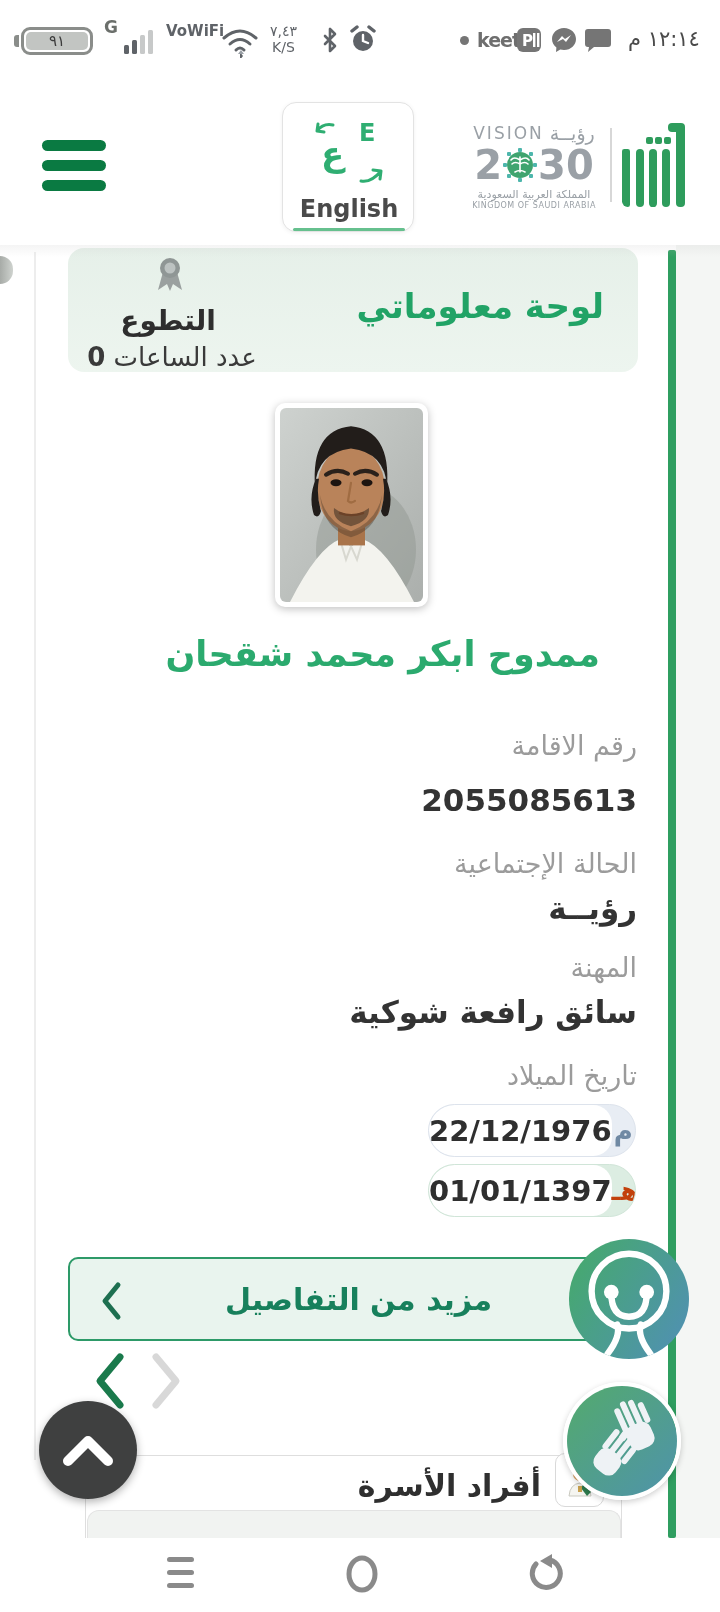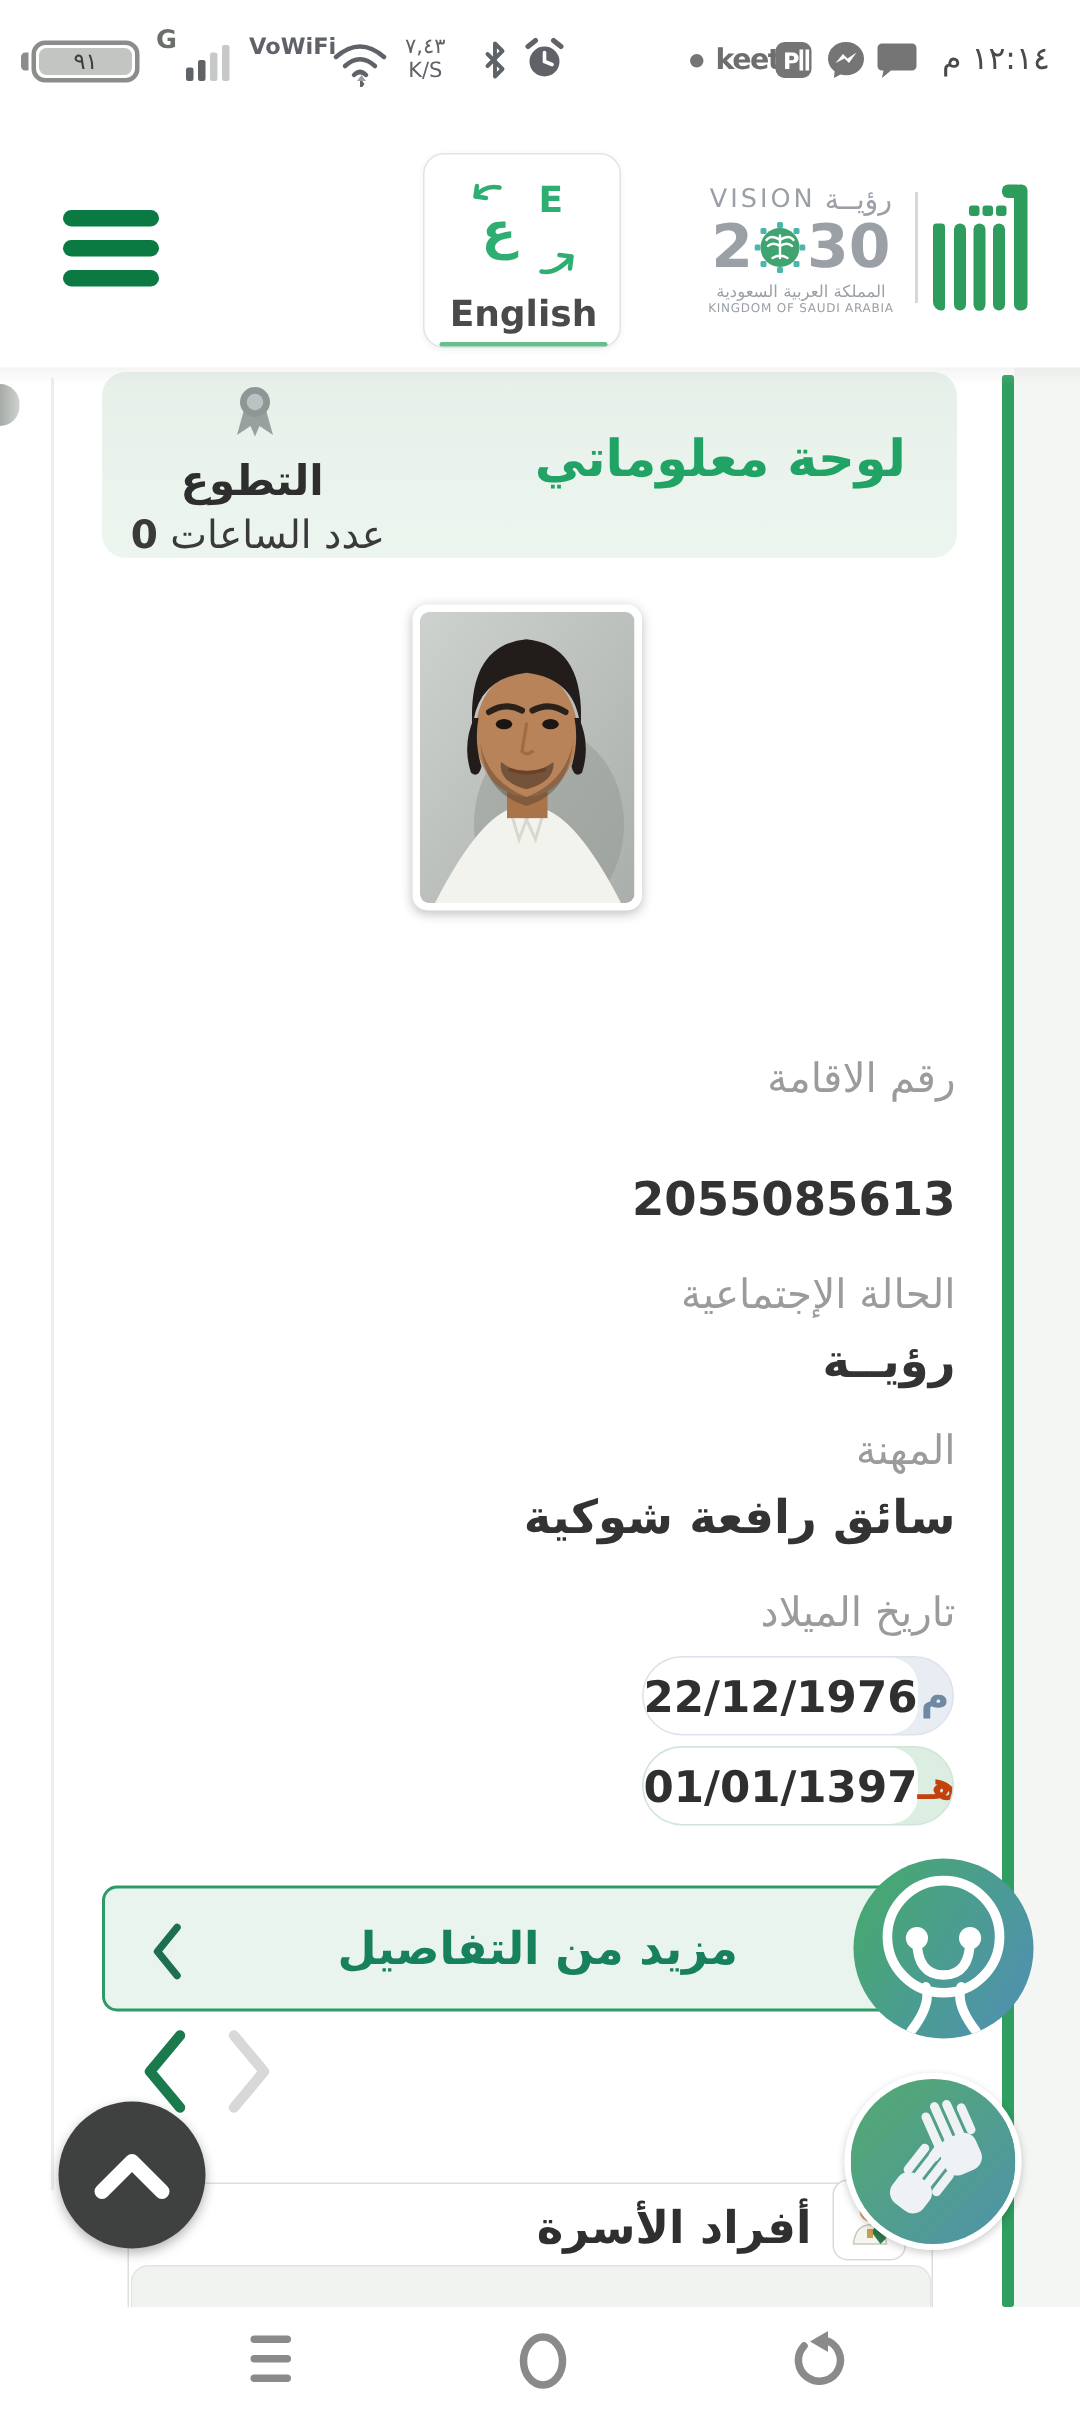--- a/index.html
+++ b/index.html
@@ -291,22 +291,23 @@
       <path d="M75 65 Q86 59 97 66" stroke="#2a211b" stroke-width="4" fill="none" stroke-linecap="round"></path>
       <ellipse cx="56" cy="74" rx="5.5" ry="3.4" fill="#1d1511"></ellipse>
       <ellipse cx="87" cy="74" rx="5.5" ry="3.4" fill="#1d1511"></ellipse>
       <path d="M71 74 L68 92 Q71 95 75 92" stroke="#a06c42" stroke-width="2.2" fill="none" stroke-linecap="round"></path>
       <path d="M40 86 Q45 112 71 122 Q97 112 102 86 Q99 120 71 128 Q43 120 40 86 Z" fill="#3a2d23" opacity="0.35"></path>
       <path d="M54 99 Q71 112 89 99 Q90 112 71 117 Q52 112 54 99 Z" fill="#3a2d23" opacity="0.55"></path>
       <path d="M60 104 Q71 108 83 104" stroke="#6b4228" stroke-width="2.4" fill="none" stroke-linecap="round"></path>
     </svg>
   </div>
 
-
-  <div class="flabel" style="top:704px;">رقم الاقامة</div>
+  <div class="p-name">ممدوح ابكر محمد شقحان</div>
+
+  <div class="flabel" style="top:730px;">رقم الاقامة</div>
   <div class="fvalue" style="top:782px;">2055085613</div>
   <div class="flabel" style="top:848px;">الحالة الإجتماعية</div>
   <div class="fvalue" style="top:890px;">رؤيــة</div>
   <div class="flabel" style="top:952px;">المهنة</div>
   <div class="fvalue" style="top:994px;">سائق رافعة شوكية</div>
   <div class="flabel" style="top:1060px;">تاريخ الميلاد</div>
 
   <div class="chip chip-greg" style="top:1104px;">
     <span class="date">22/12/1976</span>
     <span class="marker">م</span>

